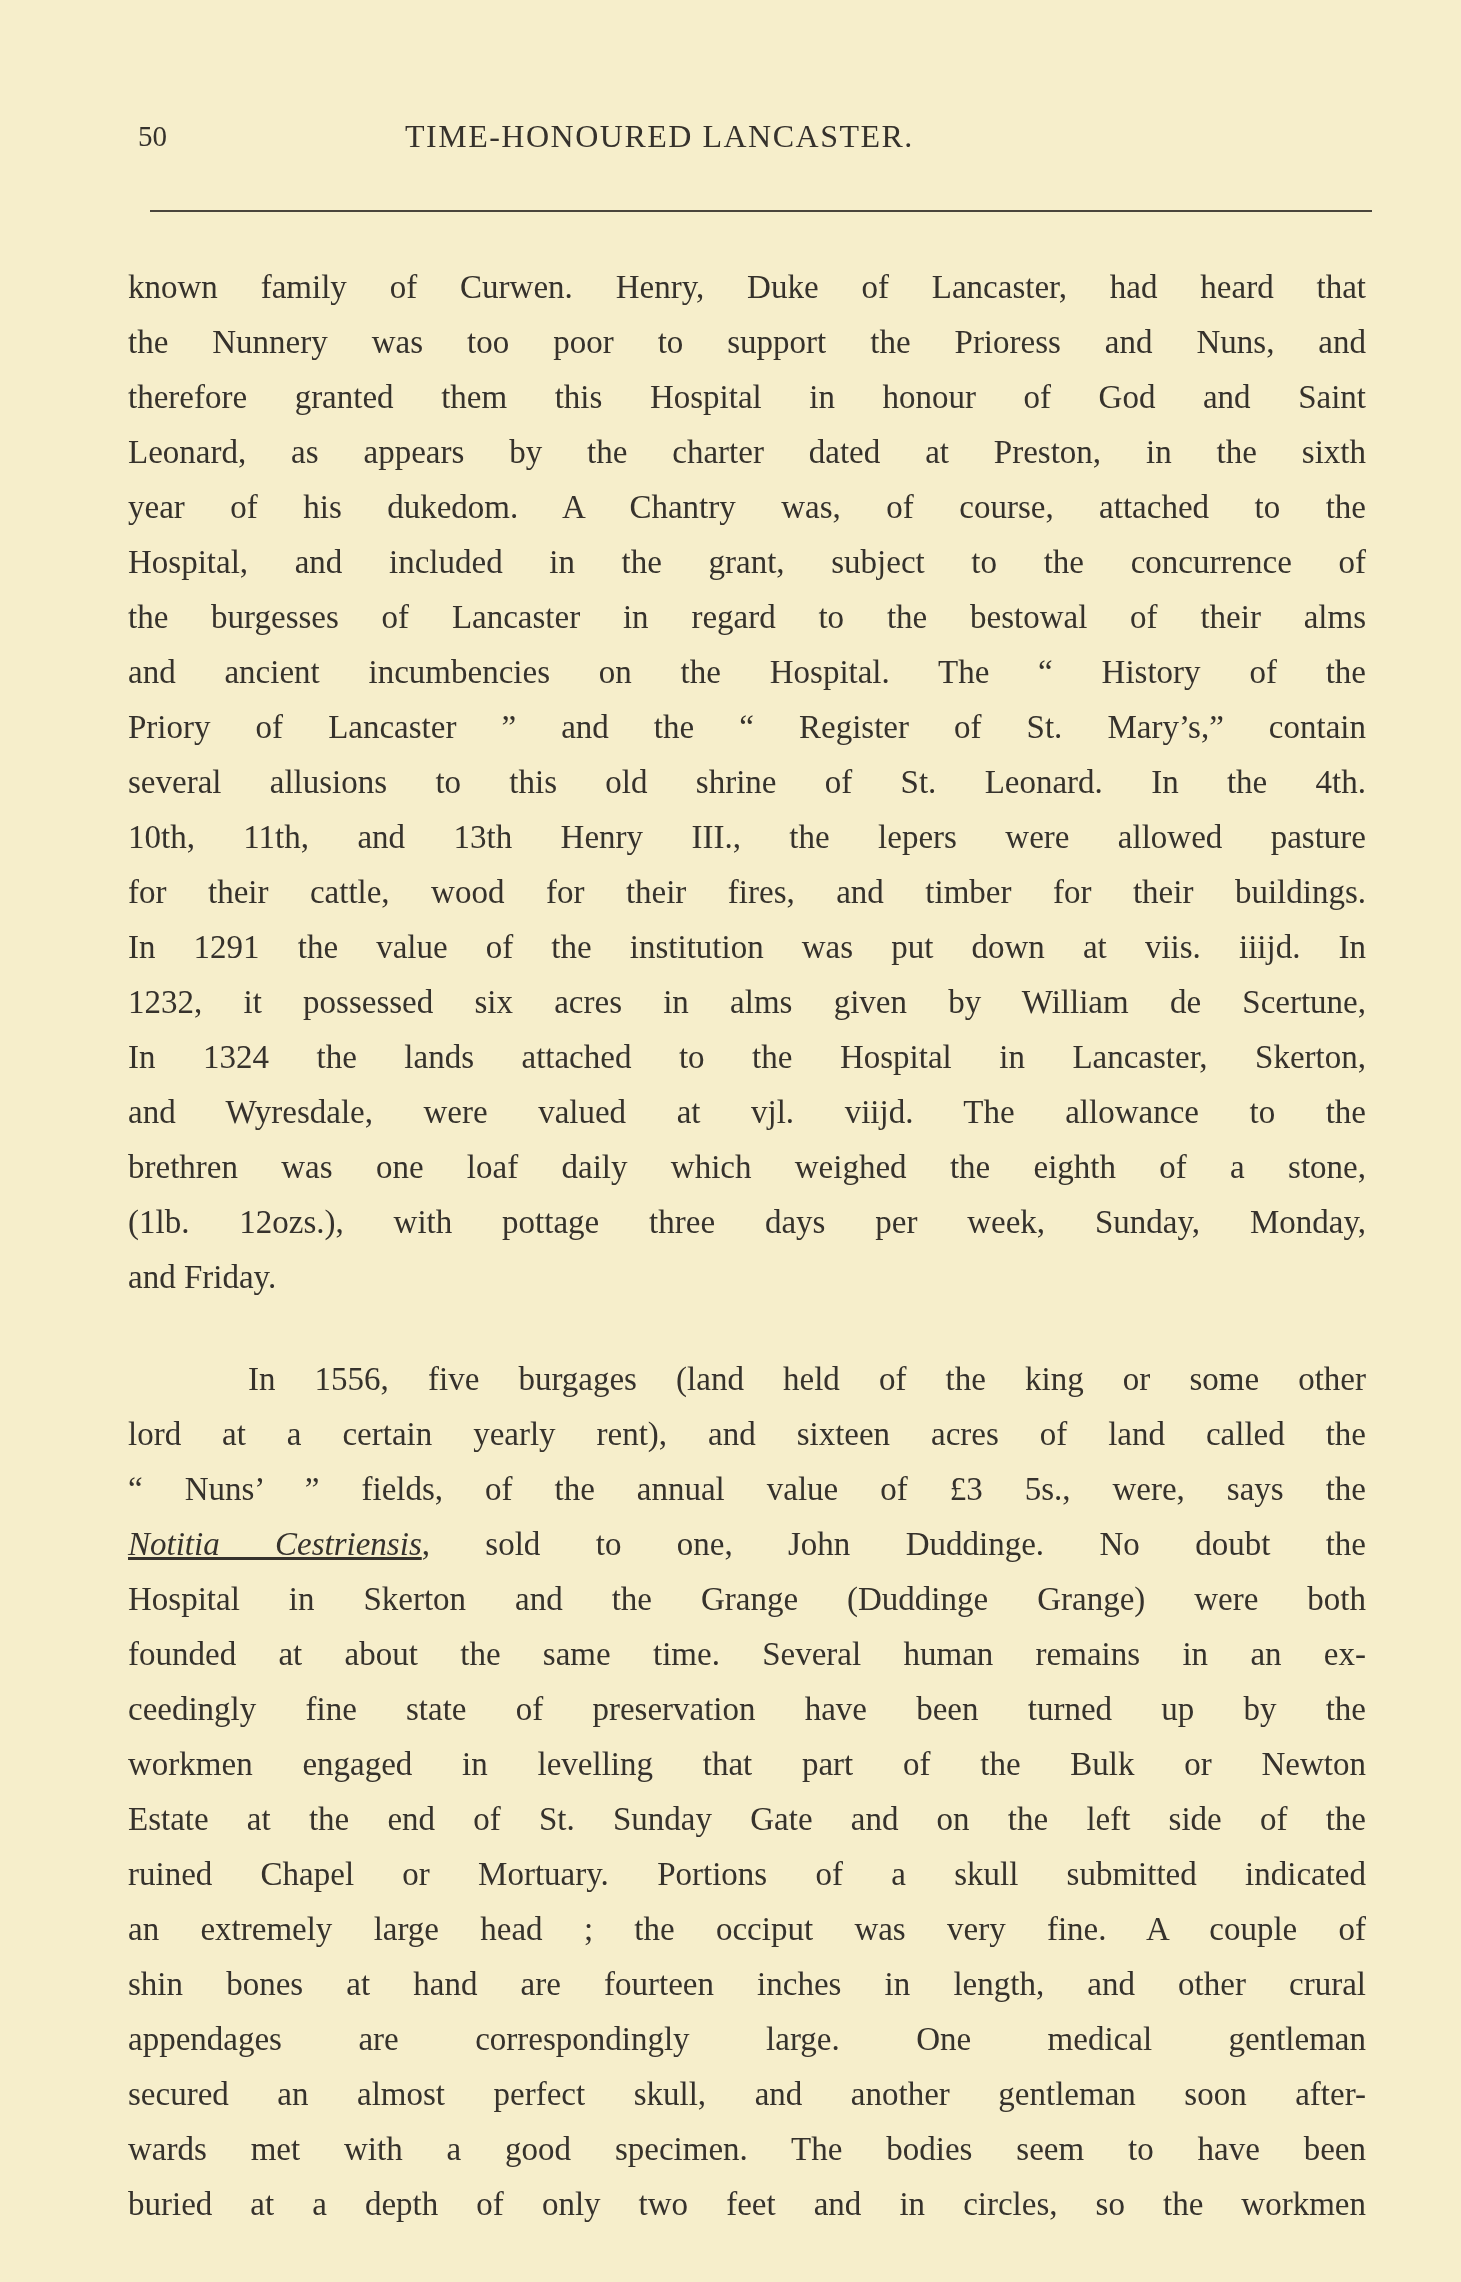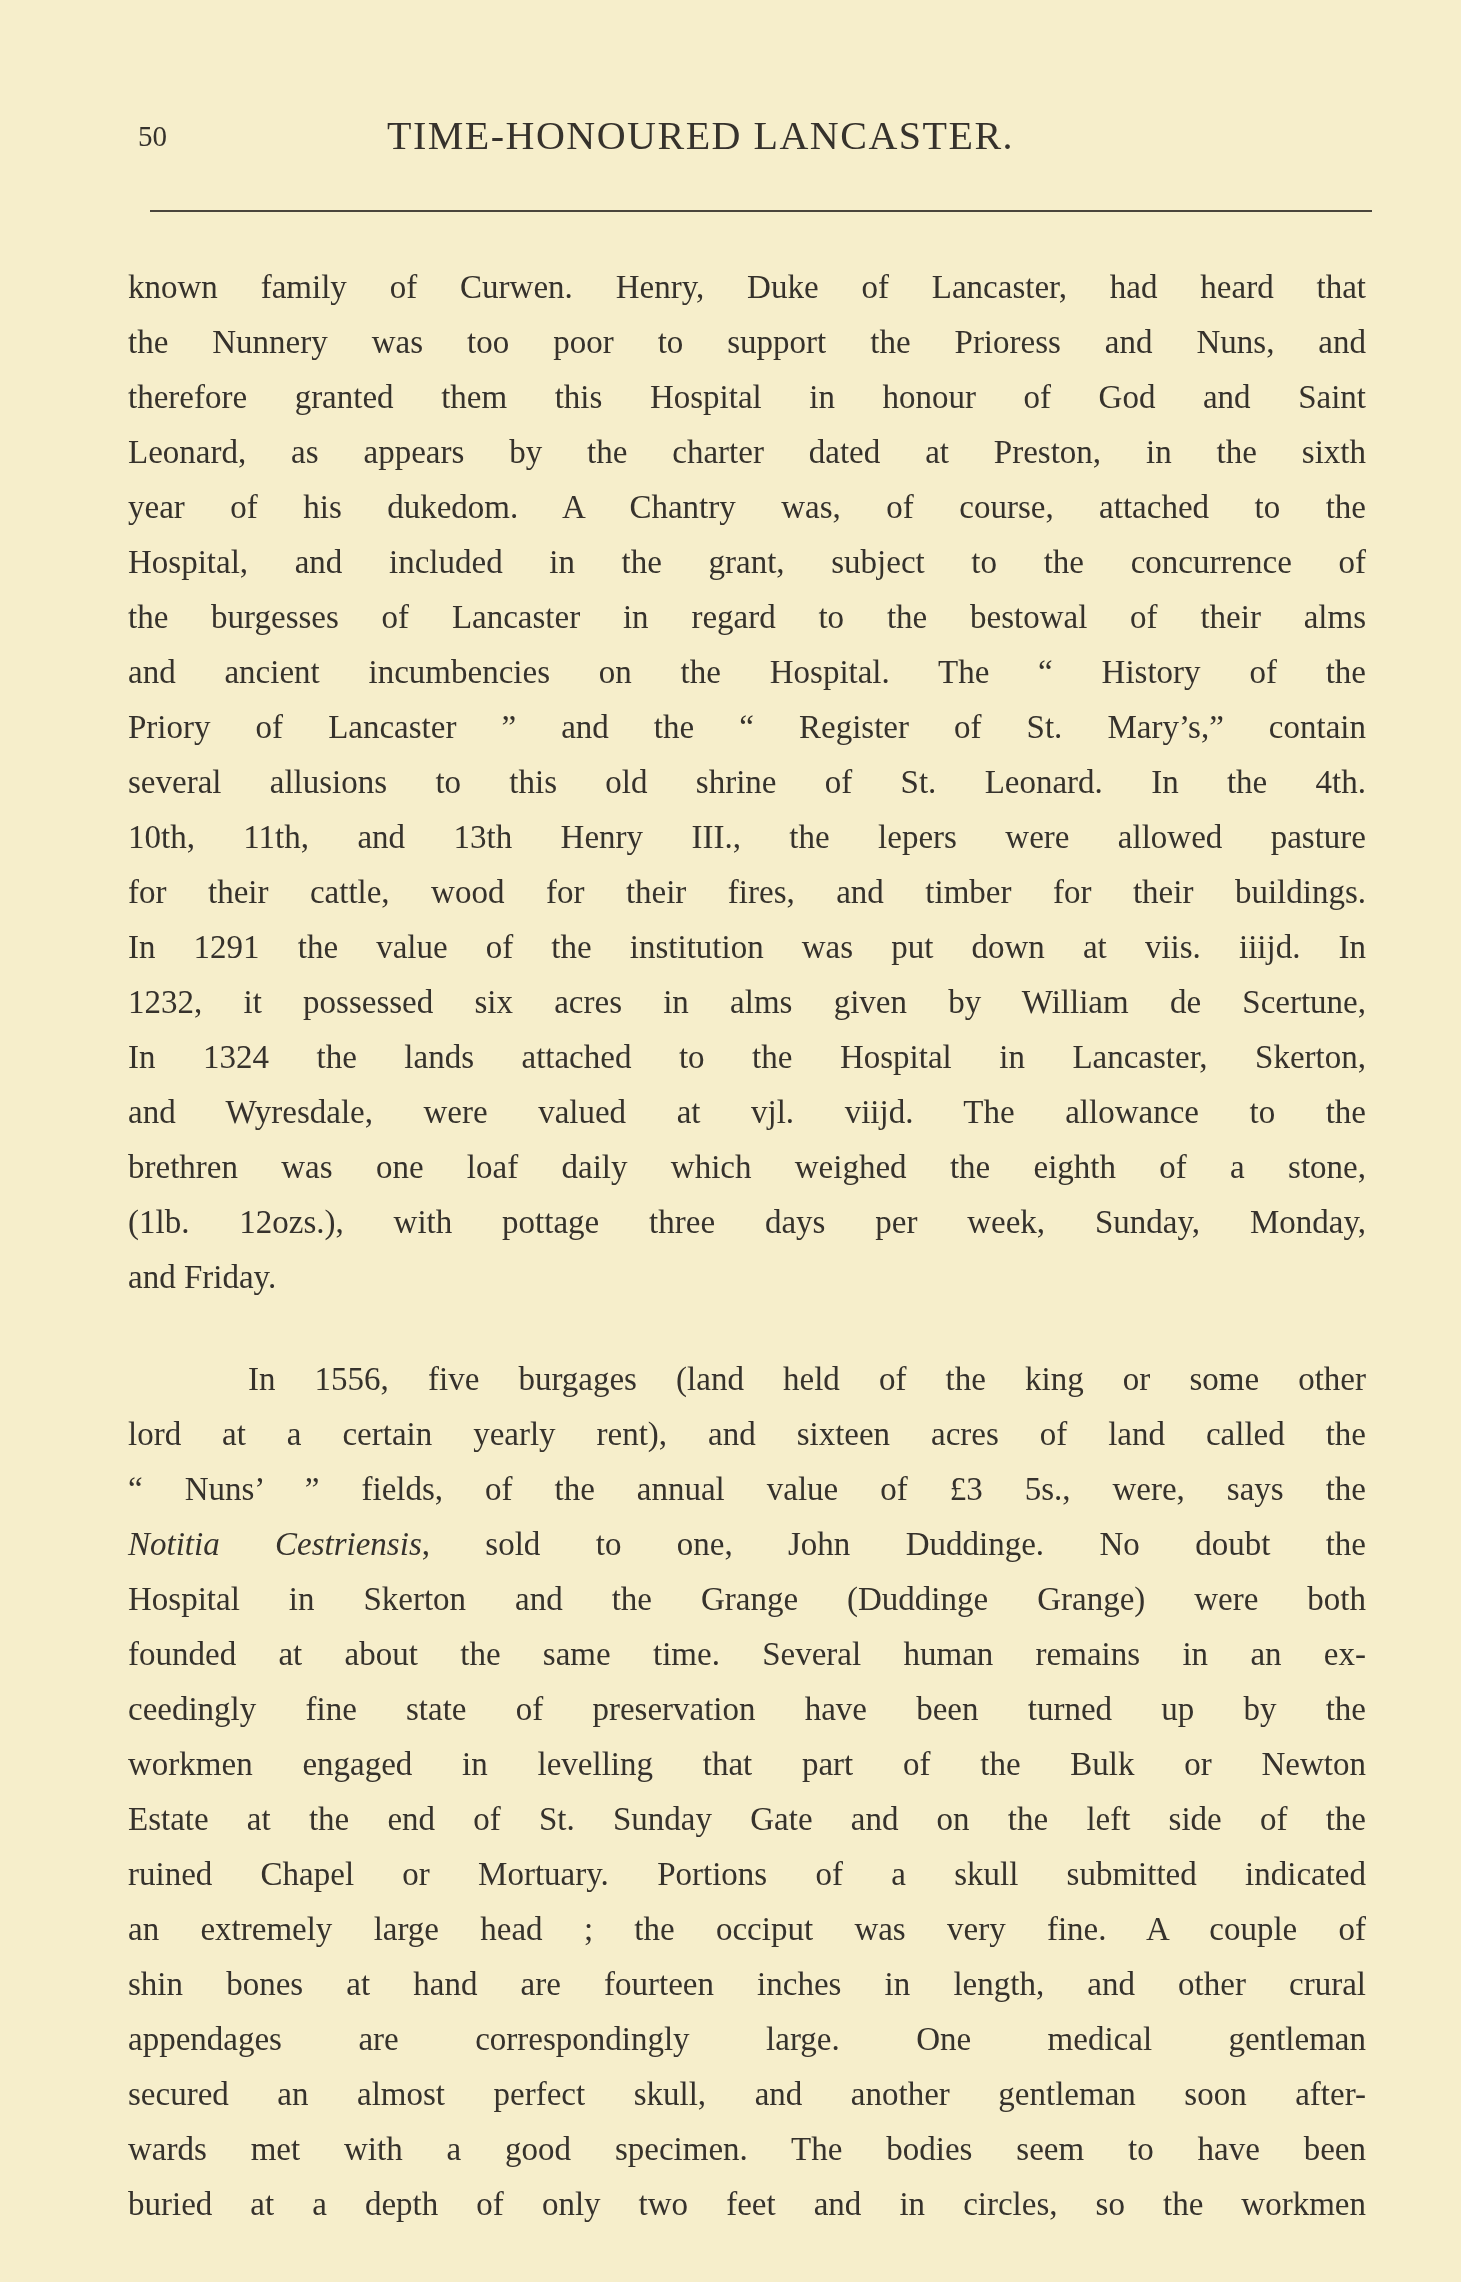--- a/index.html
+++ b/index.html
@@ -9,22 +9,22 @@
     position: relative;
     overflow: hidden;
     font-family: "Liberation Serif", "DejaVu Serif", serif;
     color: #36322c;
   }
   .page-number {
     position: absolute; left: 138px; top: 112px;
     font-size: 29px; line-height: 48px;
   }
   .running-head {
-    position: absolute; left: 387px; top: 112px;
-    font-size: 40px; line-height: 48px; letter-spacing: 1.5px;
+    position: absolute; left: 405px; top: 112px;
+    font-size: 32px; line-height: 48px; letter-spacing: 1.5px;
   }
   .rule {
     position: absolute; left: 150px; top: 210px;
     width: 1222px; height: 2px; background: #4a453c;
   }
   .body-text {
     position: absolute; left: 128px; top: 260px;
     width: 1238px;
   }
   .line {
@@ -32,21 +32,21 @@
     font-size: 33px;
     line-height: 55px;
     height: 55px;
     white-space: nowrap;
     text-align: justify;
     text-align-last: justify;
   }
   .line.last { text-align-last: left; }
   .line.indent { padding-left: 120px; }
   .para-gap { height: 47px; }
-  .ital { font-style: italic; }
+  .ital { font-style: italic; text-decoration: underline; }
 </style>
 </head>
 <body>
 
 <div class="page-number">50</div>
 <div class="running-head">TIME-HONOURED LANCASTER.</div>
 <div class="rule"></div>
 
 <div class="body-text">
   <div>

